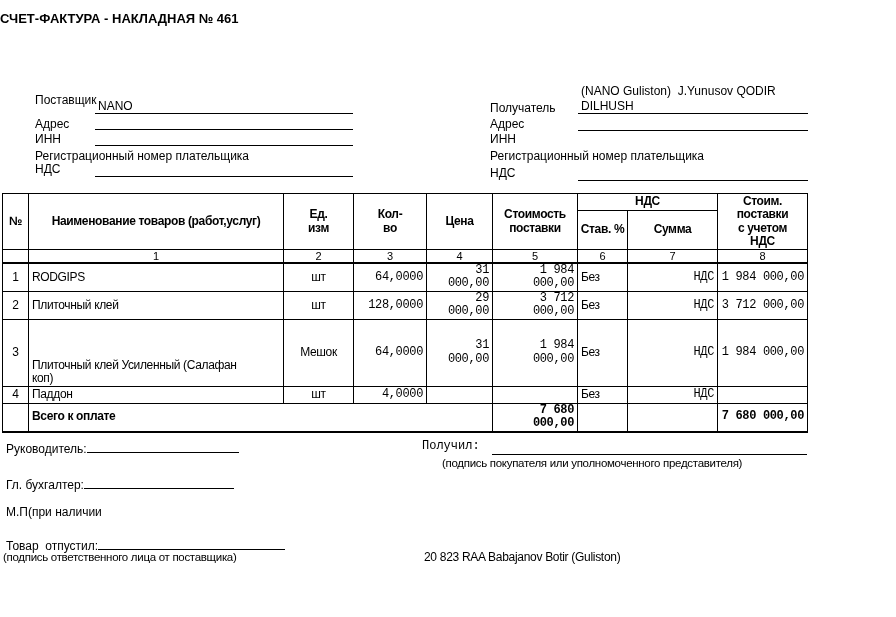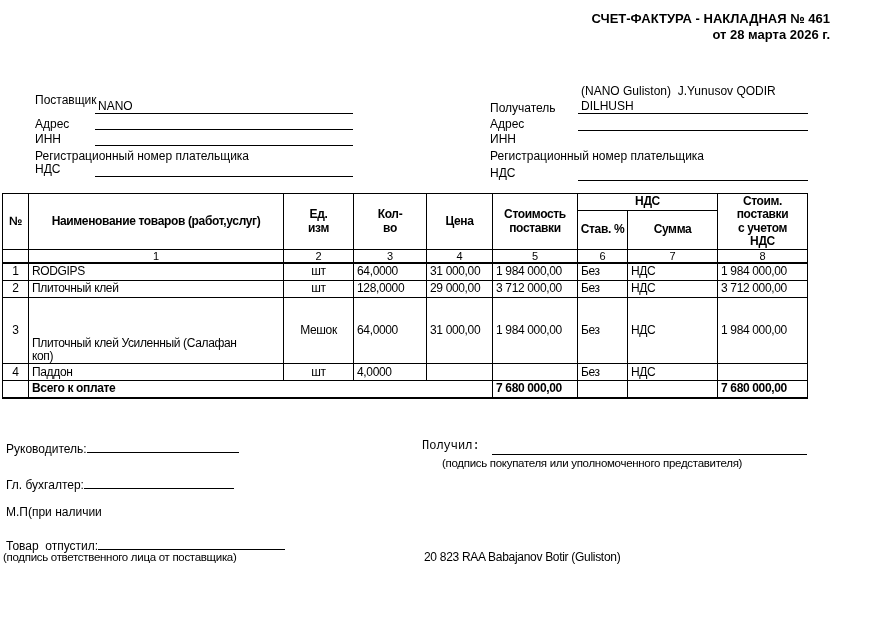--- a/index.html
+++ b/index.html
@@ -1,46 +1,45 @@
 <!DOCTYPE html>
 <html><head>
 <meta charset="utf-8">
 <style>
   html,body{margin:0;padding:0;background:#ffffff;}
   #page{position:relative;width:896px;height:617px;background:#ffffff;overflow:hidden;
         font-family:"Liberation Sans","DejaVu Sans",sans-serif;color:#000;}
   .abs{position:absolute;}
-  .ttl{font-weight:bold;font-size:13px;text-align:right;width:830px;left:0;}
+  .ttl{font-weight:bold;font-size:13px;text-align:left;width:830px;left:0;}
   .lbl{font-size:12px;white-space:pre;}
   .fld{border-bottom:1px solid #000;height:14px;font-size:12px;padding-left:3px;
        line-height:14px;white-space:pre;overflow:visible;}
   .cond{letter-spacing:-0.3px;}
   
   #invoice-table{position:absolute;left:2px;top:193px;width:805px;border-collapse:collapse;
       table-layout:fixed;font-size:12px;letter-spacing:-0.35px;}
   #invoice-table td{border:1px solid #000;padding:0 3px;vertical-align:middle;
       line-height:1.12;overflow:hidden;}
   #invoice-table .th{font-weight:bold;text-align:center;padding:0 1px;}
   #invoice-table .c{text-align:center;}
-  #invoice-table .r{text-align:left;}
+  #invoice-table .r{text-align:right;font-family:Liberation Mono, monospace;}
   #invoice-table .pre{white-space:pre-line;}
   #invoice-table tr.nums td{font-size:11px;text-align:center;border-bottom:2px solid #000;line-height:12px;}
   #invoice-table tr.totalrow td{font-weight:bold;border-bottom:2px solid #000;}
   .namewrap{max-width:218px;margin-top:39px;}
   .sigline{display:inline-block;border-bottom:1px solid #000;height:13px;}
   .note{font-size:11.5px;letter-spacing:-0.3px;white-space:pre;}
   .words{font-weight:bold;font-size:13px;letter-spacing:-0.35px;white-space:pre;}
 </style>
 </head>
 <body>
 
 <div id="page">
 
   <div class="abs ttl" style="top:11px;">СЧЕТ-ФАКТУРА - НАКЛАДНАЯ № 461</div>
-  <div class="abs ttl" style="top:27px;">от 28 марта 2026 г.</div>
 
   <div class="abs lbl" style="left:35px;top:93px;">Поставщик</div>
   <div class="abs fld" style="left:95px;top:99px;width:255px;">NANO</div>
   <div class="abs lbl" style="left:35px;top:117px;">Адрес</div>
   <div class="abs fld" style="left:95px;top:115px;width:255px;"></div>
   <div class="abs lbl" style="left:35px;top:132px;">ИНН</div>
   <div class="abs fld" style="left:95px;top:131px;width:255px;"></div>
   <div class="abs lbl" style="left:35px;top:149px;">Регистрационный номер плательщика</div>
   <div class="abs lbl" style="left:35px;top:162px;">НДС</div>
   <div class="abs fld" style="left:95px;top:162px;width:255px;"></div>

